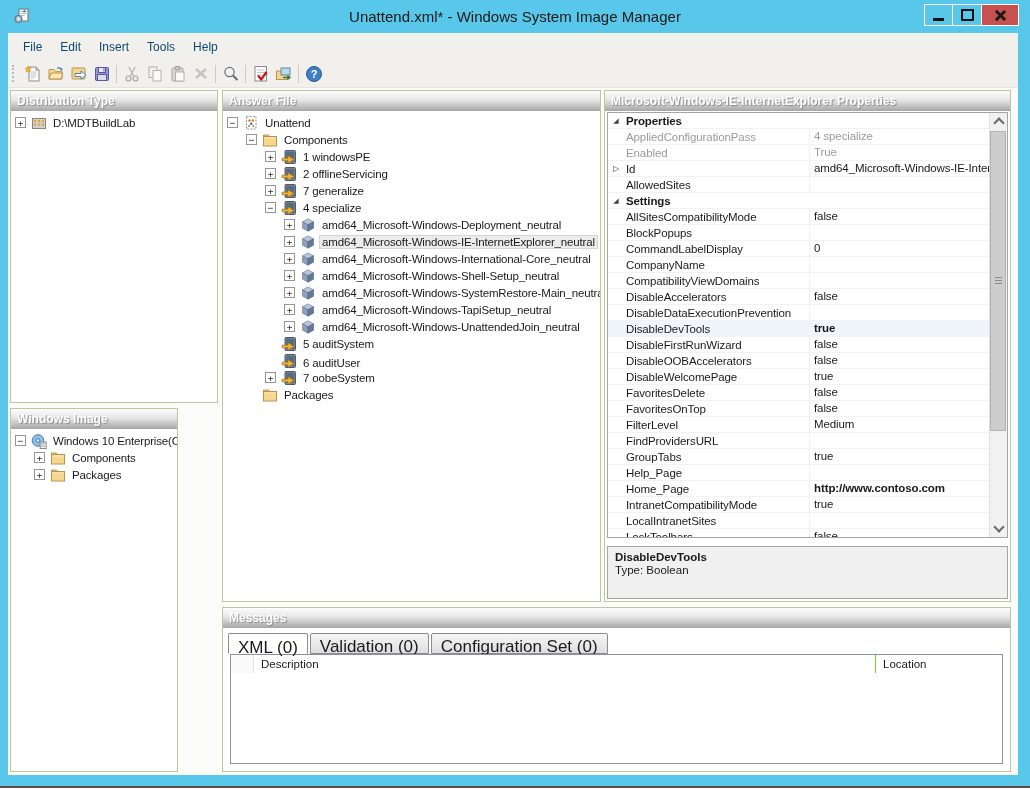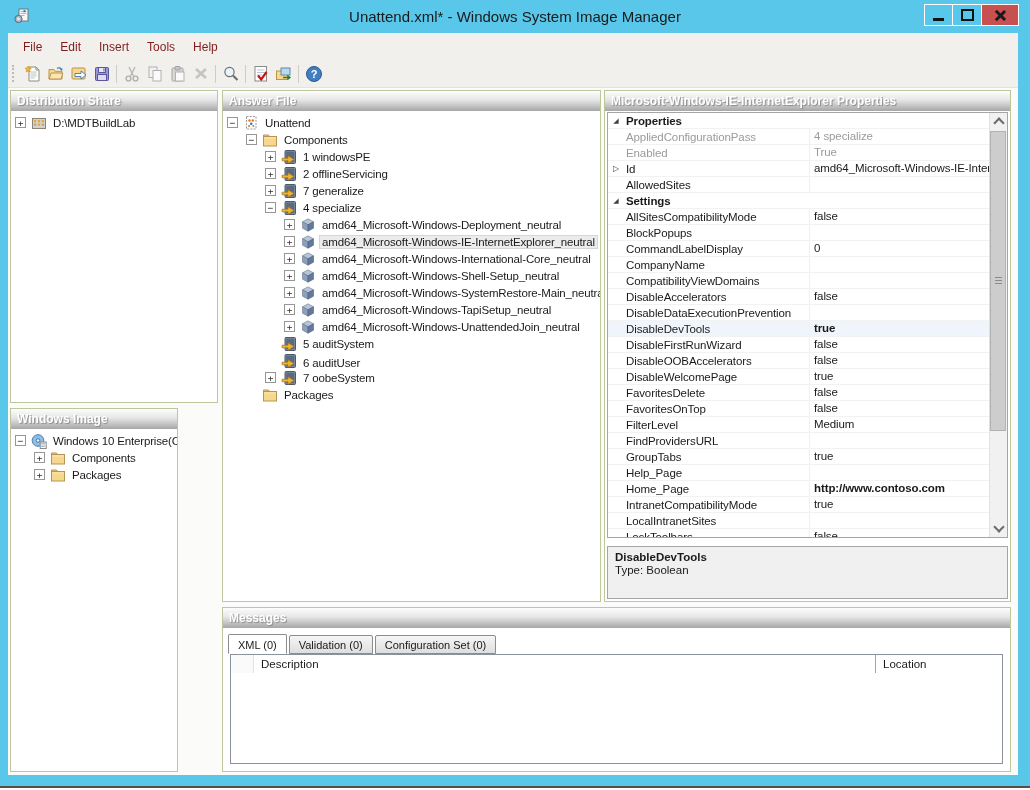--- a/index.html
+++ b/index.html
@@ -18,21 +18,21 @@
   .win-btn.close{width:37px;background:#c75050;}
   .sym-min{width:11px;height:3px;background:#111;margin-top:8px;}
   .sym-max{width:9px;height:8px;border:2px solid #111;}
   .sym-x{position:relative;width:13px;height:13px;}
   .sym-x::before,.sym-x::after{content:"";position:absolute;left:5.2px;top:0;width:2.6px;height:13px;background:#1a1a1a;}
   .sym-x::before{transform:rotate(45deg);}
   .sym-x::after{transform:rotate(-45deg);}
 
   
   .inner{position:absolute;left:8px;top:33px;width:1010px;height:742px;background:#f2f0ec;}
-  .menubar{height:27px;display:flex;align-items:center;padding-left:6px;font-size:12px;color:#7f1d1d;}
+  .menubar{height:27px;display:flex;align-items:center;padding-left:6px;font-size:12px;color:#0c4a6e;}
   .menu-item{padding:4px 9px;}
   .toolbar{height:27px;display:flex;align-items:center;padding-left:3px;border-bottom:1px solid #e6e3de;}
   .tb-grip{width:3px;height:17px;border-left:2px dotted #bdbab3;margin:0 4px 0 1px;}
   .tb-btn{width:23px;height:22px;display:flex;align-items:center;justify-content:center;}
   .tb-btn svg{width:18px;height:18px;display:block;}
   .tb-sep{width:1px;height:18px;background:#cfccc5;margin:0 3px;}
   .content{position:absolute;left:0;top:55px;width:1010px;height:687px;background:#fbfbf9;}
 
   
   .panel{position:absolute;border:1px solid #bcc79e;background:#fff;box-sizing:border-box;}
@@ -71,21 +71,21 @@
   .chev{width:6px;height:6px;border-left:2px solid #6a6a6a;border-top:2px solid #6a6a6a;}
   .chev.up{transform:rotate(45deg);margin-top:3px;}
   .chev.down{transform:rotate(225deg);margin-bottom:3px;}
   .sb-thumb{position:absolute;left:0;top:18px;width:16px;height:300px;background:#cdcdcd;border:1px solid #b2b2b2;box-sizing:border-box;}
   .sb-grip{position:absolute;left:4px;top:50%;margin-top:-4px;width:7px;height:7px;background:repeating-linear-gradient(#8a8a8a 0 1px,transparent 1px 3px);}
   .pdesc{position:absolute;left:2px;top:455px;width:401px;height:53px;background:#f0f0f0;border:1px solid #a5a5a5;box-sizing:border-box;padding:4px 7px;font-size:11.5px;color:#1a1a1a;}
   .pdesc .dtitle{font-weight:bold;}
   .pdesc .dtype{margin-top:1px;}
 
   
-  .tabs{position:absolute;left:5px;top:25px;height:21px;display:flex;font-size:11px;align-items:flex-end;}
+  .tabs{position:absolute;left:5px;top:25px;height:21px;display:flex;font-size:17px;}
   .tab{padding:3px 9px 2px;border:1px solid #8c8c8c;background:linear-gradient(#f6f6f6,#dedede);margin-right:2px;border-radius:2px 2px 0 0;color:#1a1a1a;position:relative;}
   .tab.active{background:#fff;border-bottom-color:#fff;z-index:2;padding-top:4px;}
   .msg-table{position:absolute;left:7px;right:7px;top:46px;bottom:7px;border:1px solid #8c929b;background:#fff;}
   .msg-header{display:flex;height:18px;font-size:11.5px;color:#1a1a1a;border-bottom:1px solid #e8e8e8;}
   .msg-col0{width:23px;border-right:1px solid #e2e2e2;background:#fafafa;box-sizing:border-box;}
   .msg-col1{width:622px;border-right:1px solid #84cc16;padding-left:7px;line-height:18px;box-sizing:border-box;}
   .msg-col2{flex:1;padding-left:7px;line-height:18px;}
   .msg-body{position:absolute;top:18px;left:0;right:0;bottom:0;background:#fff;}
 </style>
 </head>
@@ -211,21 +211,21 @@
               <circle cx="9" cy="9" r="7.5" fill="#3f7ec1" stroke="#2a5a92"></circle>
               <text x="9" y="13" text-anchor="middle" font-size="11" font-weight="bold" fill="#fff" font-family="Liberation Sans,sans-serif">?</text>
             </svg>
           </div>
         </div>
     </div>
 
     <div class="content">
 
       <div class="panel" id="p-dist">
-        <div class="panel-header">Distribution Share</div>
+        <div class="panel-header">Distribution Type</div>
         <div class="tree">
             <div class="trow" style="padding-left: 4px;">
               <span class="texp">+</span>
               <span class="ticon">
                 <svg viewBox="0 0 16 16">
                   <rect x="1.5" y="3.5" width="13" height="10" fill="#d8d2c6" stroke="#8a8478"></rect>
                   <rect x="3" y="5" width="2.2" height="2.2" fill="#e8a33d"></rect>
                   <rect x="6.9" y="5" width="2.2" height="2.2" fill="#e8a33d"></rect>
                   <rect x="10.8" y="5" width="2.2" height="2.2" fill="#e8a33d"></rect>
                   <rect x="3" y="8.5" width="2.2" height="2.2" fill="#b0a594"></rect>

